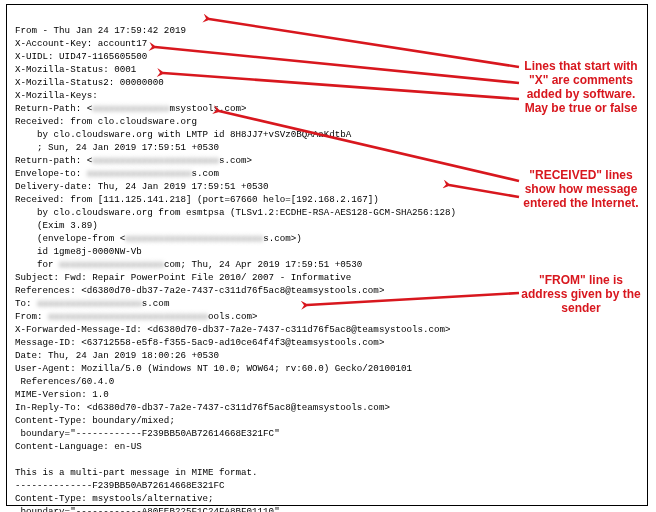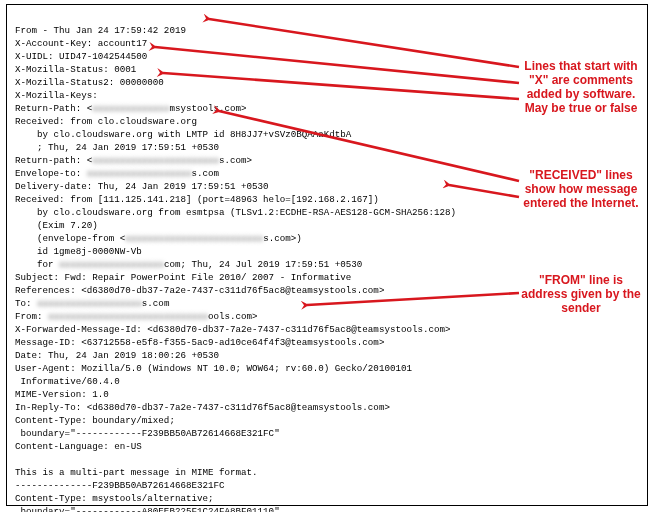--- a/index.html
+++ b/index.html
@@ -55,46 +55,46 @@
   }
 </style>
 </head>
 <body>
 
 <div class="frame">
 
   <div class="headers">
 <span>From - Thu Jan 24 17:59:42 2019</span>
 <span>X-Account-Key: account17</span>
-<span>X-UIDL: UID47-1042544500</span>
+<span>X-UIDL: UID47-1165605500</span>
 <span>X-Mozilla-Status: 0001</span>
 <span>X-Mozilla-Status2: 00000000</span>
 <span>X-Mozilla-Keys:</span>
 <span>Return-Path: &lt;</span><span class="blur">aaaaaaaaaaaaaa</span><span>msystools.com&gt;</span>
 <span>Received: from clo.cloudsware.org</span>
 <span>    by clo.cloudsware.org with LMTP id 8H8JJ7+vSVz0BQAAaKdtbA</span>
-<span>    ; Thu, 24 Jan 2019 17:59:51 +0530</span>
+<span>    ; Sun, 24 Jan 2019 17:59:51 +0530</span>
 <span>Return-path: &lt;</span><span class="blur">aaaaaaaaaaaaaaaaaaaaaaa</span><span>s.com&gt;</span>
 <span>Envelope-to: </span><span class="blur">aaaaaaaaaaaaaaaaaaa</span><span>s.com</span>
 <span>Delivery-date: Thu, 24 Jan 2019 17:59:51 +0530</span>
-<span>Received: from [111.125.141.218] (port=48963 helo=[192.168.2.167])</span>
+<span>Received: from [111.125.141.218] (port=67660 helo=[192.168.2.167])</span>
 <span>    by clo.cloudsware.org from esmtpsa (TLSv1.2:ECDHE-RSA-AES128-GCM-SHA256:128)</span>
-<span>    (Exim 7.20)</span>
+<span>    (Exim 3.89)</span>
 <span>    (envelope-from &lt;</span><span class="blur">aaaaaaaaaaaaaaaaaaaaaaaaa</span><span>s.com&gt;)</span>
 <span>    id 1gme8j-0000NW-Vb</span>
-<span>    for </span><span class="blur">aaaaaaaaaaaaaaaaaaa</span><span>com; Thu, 24 Jul 2019 17:59:51 +0530</span>
+<span>    for </span><span class="blur">aaaaaaaaaaaaaaaaaaa</span><span>com; Thu, 24 Apr 2019 17:59:51 +0530</span>
 <span>Subject: Fwd: Repair PowerPoint File 2010/ 2007 - Informative</span>
 <span>References: &lt;d6380d70-db37-7a2e-7437-c311d76f5ac8@teamsystools.com&gt;</span>
 <span>To: </span><span class="blur">aaaaaaaaaaaaaaaaaaa</span><span>s.com</span>
 <span>From: </span><span class="blur">aaaaaaaaaaaaaaaaaaaaaaaaaaaaa</span><span>ools.com&gt;</span>
 <span>X-Forwarded-Message-Id: &lt;d6380d70-db37-7a2e-7437-c311d76f5ac8@teamsystools.com&gt;</span>
 <span>Message-ID: &lt;63712558-e5f8-f355-5ac9-ad10ce64f4f3@teamsystools.com&gt;</span>
 <span>Date: Thu, 24 Jan 2019 18:00:26 +0530</span>
 <span>User-Agent: Mozilla/5.0 (Windows NT 10.0; WOW64; rv:60.0) Gecko/20100101</span>
-<span> Informative/60.4.0</span>
+<span> References/60.4.0</span>
 <span>MIME-Version: 1.0</span>
 <span>In-Reply-To: &lt;d6380d70-db37-7a2e-7437-c311d76f5ac8@teamsystools.com&gt;</span>
 <span>Content-Type: boundary/mixed;</span>
 <span> boundary="------------F239BB50AB72614668E321FC"</span>
 <span>Content-Language: en-US</span>
 <span></span>
 <span>This is a multi-part message in MIME format.</span>
 <span>--------------F239BB50AB72614668E321FC</span>
 <span>Content-Type: msystools/alternative;</span>
 <span> boundary="------------A80EEB225F1C24FA8BF01110"</span>

